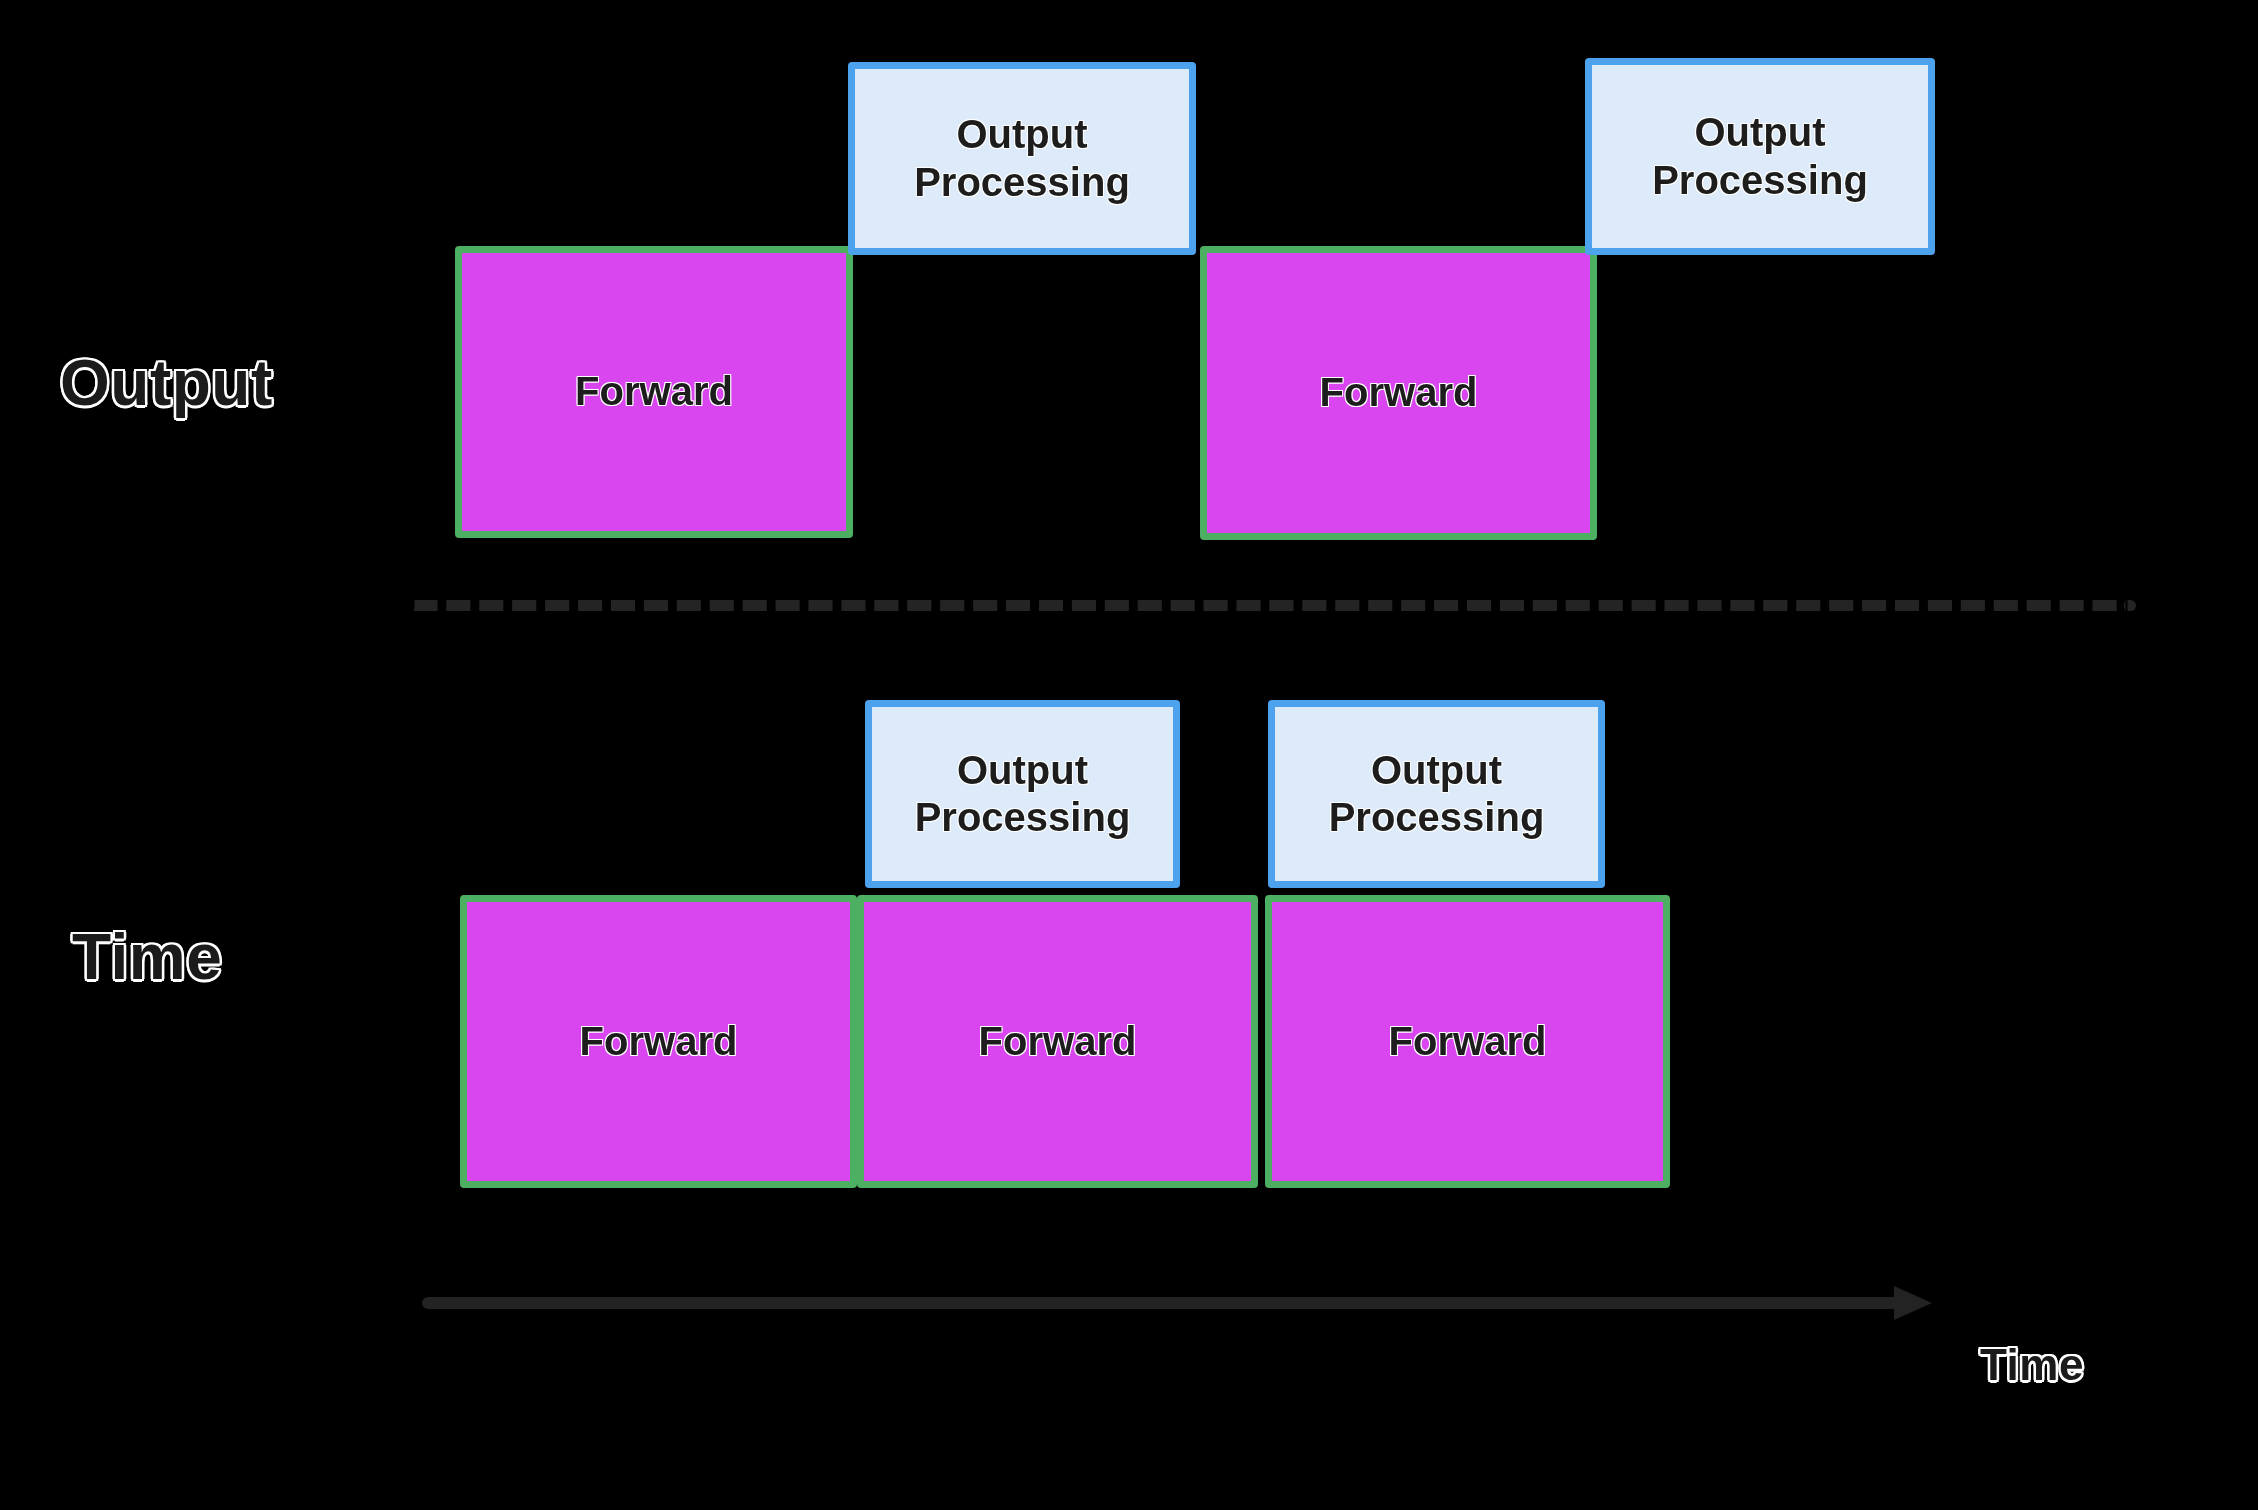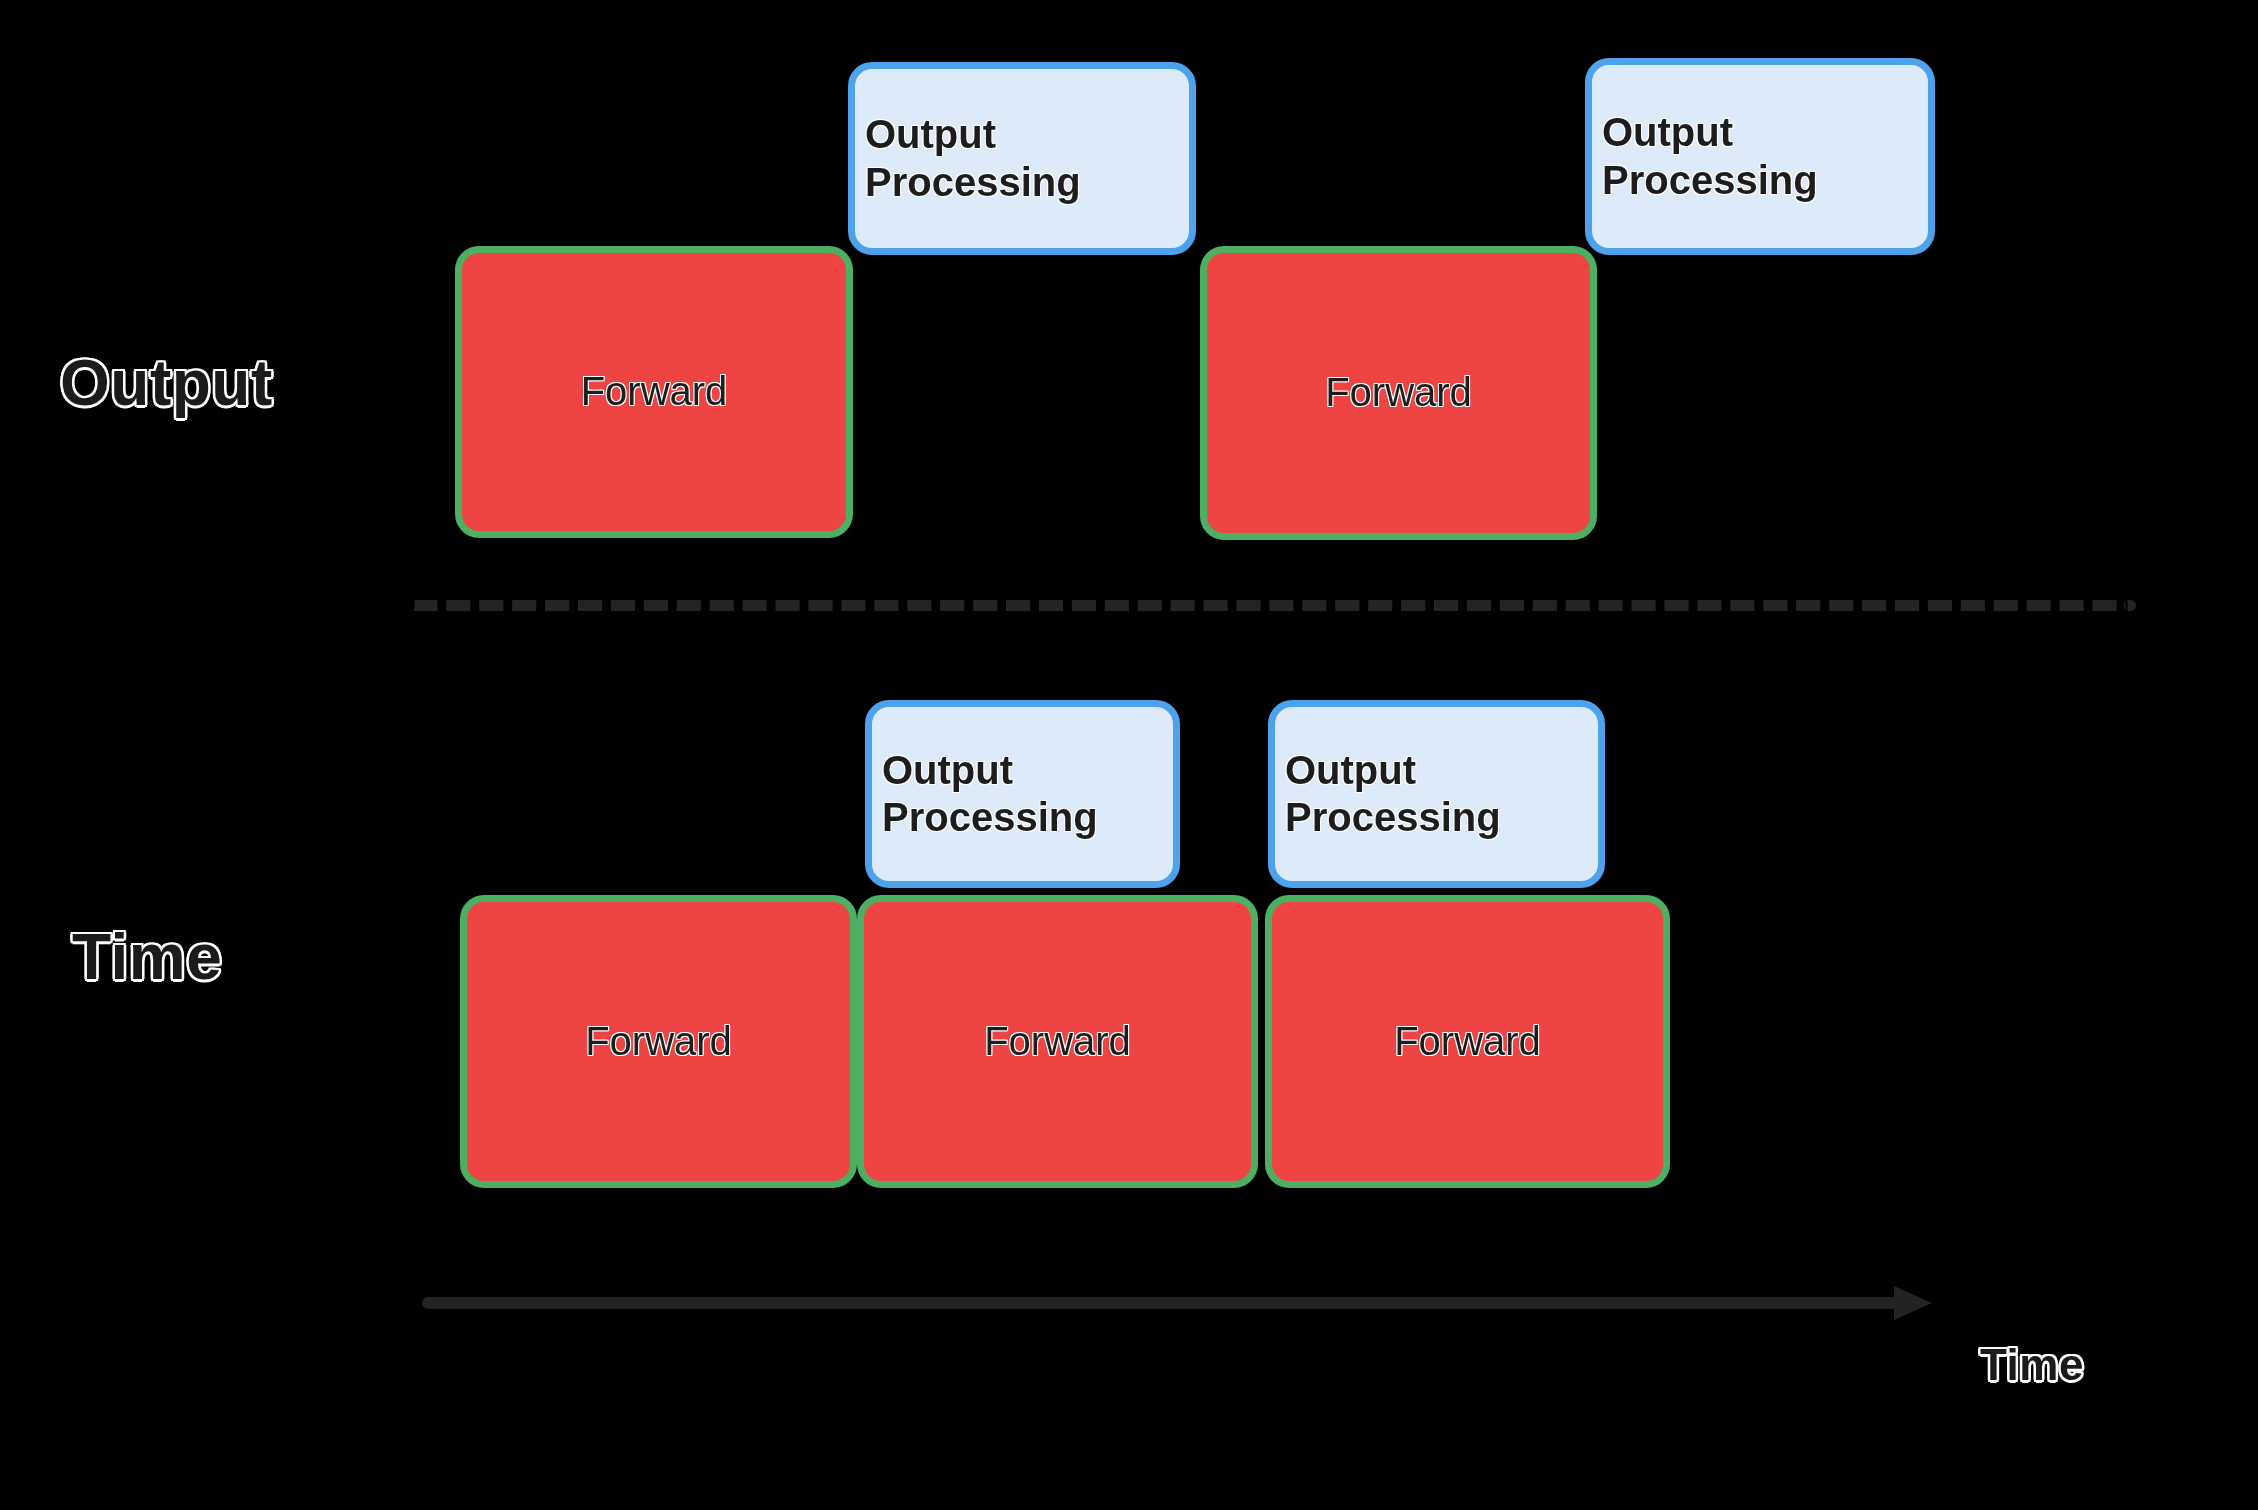--- a/index.html
+++ b/index.html
@@ -38,34 +38,35 @@
   #label-after  { left: 72px;  top: 920px; font-size: 64px; }
   #label-time   { left: 1980px; top: 1340px; font-size: 44px; }
 
   
   .box {
     position: absolute;
     box-sizing: border-box;
     display: flex;
     align-items: center;
     justify-content: center;
-    border-radius: 24px;
+    text-align: center;
+    border-radius: 4px;
     font-size: 40px;
     line-height: 1.18;
     color: #1d1d1d;
     text-shadow:
       -1px -1px 0 #ffffff, 1px -1px 0 #ffffff,
       -1px  1px 0 #ffffff, 1px  1px 0 #ffffff;
   }
   .box .box-text { display: block; padding: 0 10px; }
 
   .box.forward {
-    background: #ef4444;
+    background: #d946ef;
     border: 7px solid #4caf62;
-    font-weight: 400;
+    font-weight: 700;
   }
   .box.output {
     background: #dceaf9;
     border: 7px solid #4da2ee;
     font-weight: 700;
   }
 
   
   #divider {
     position: absolute;

